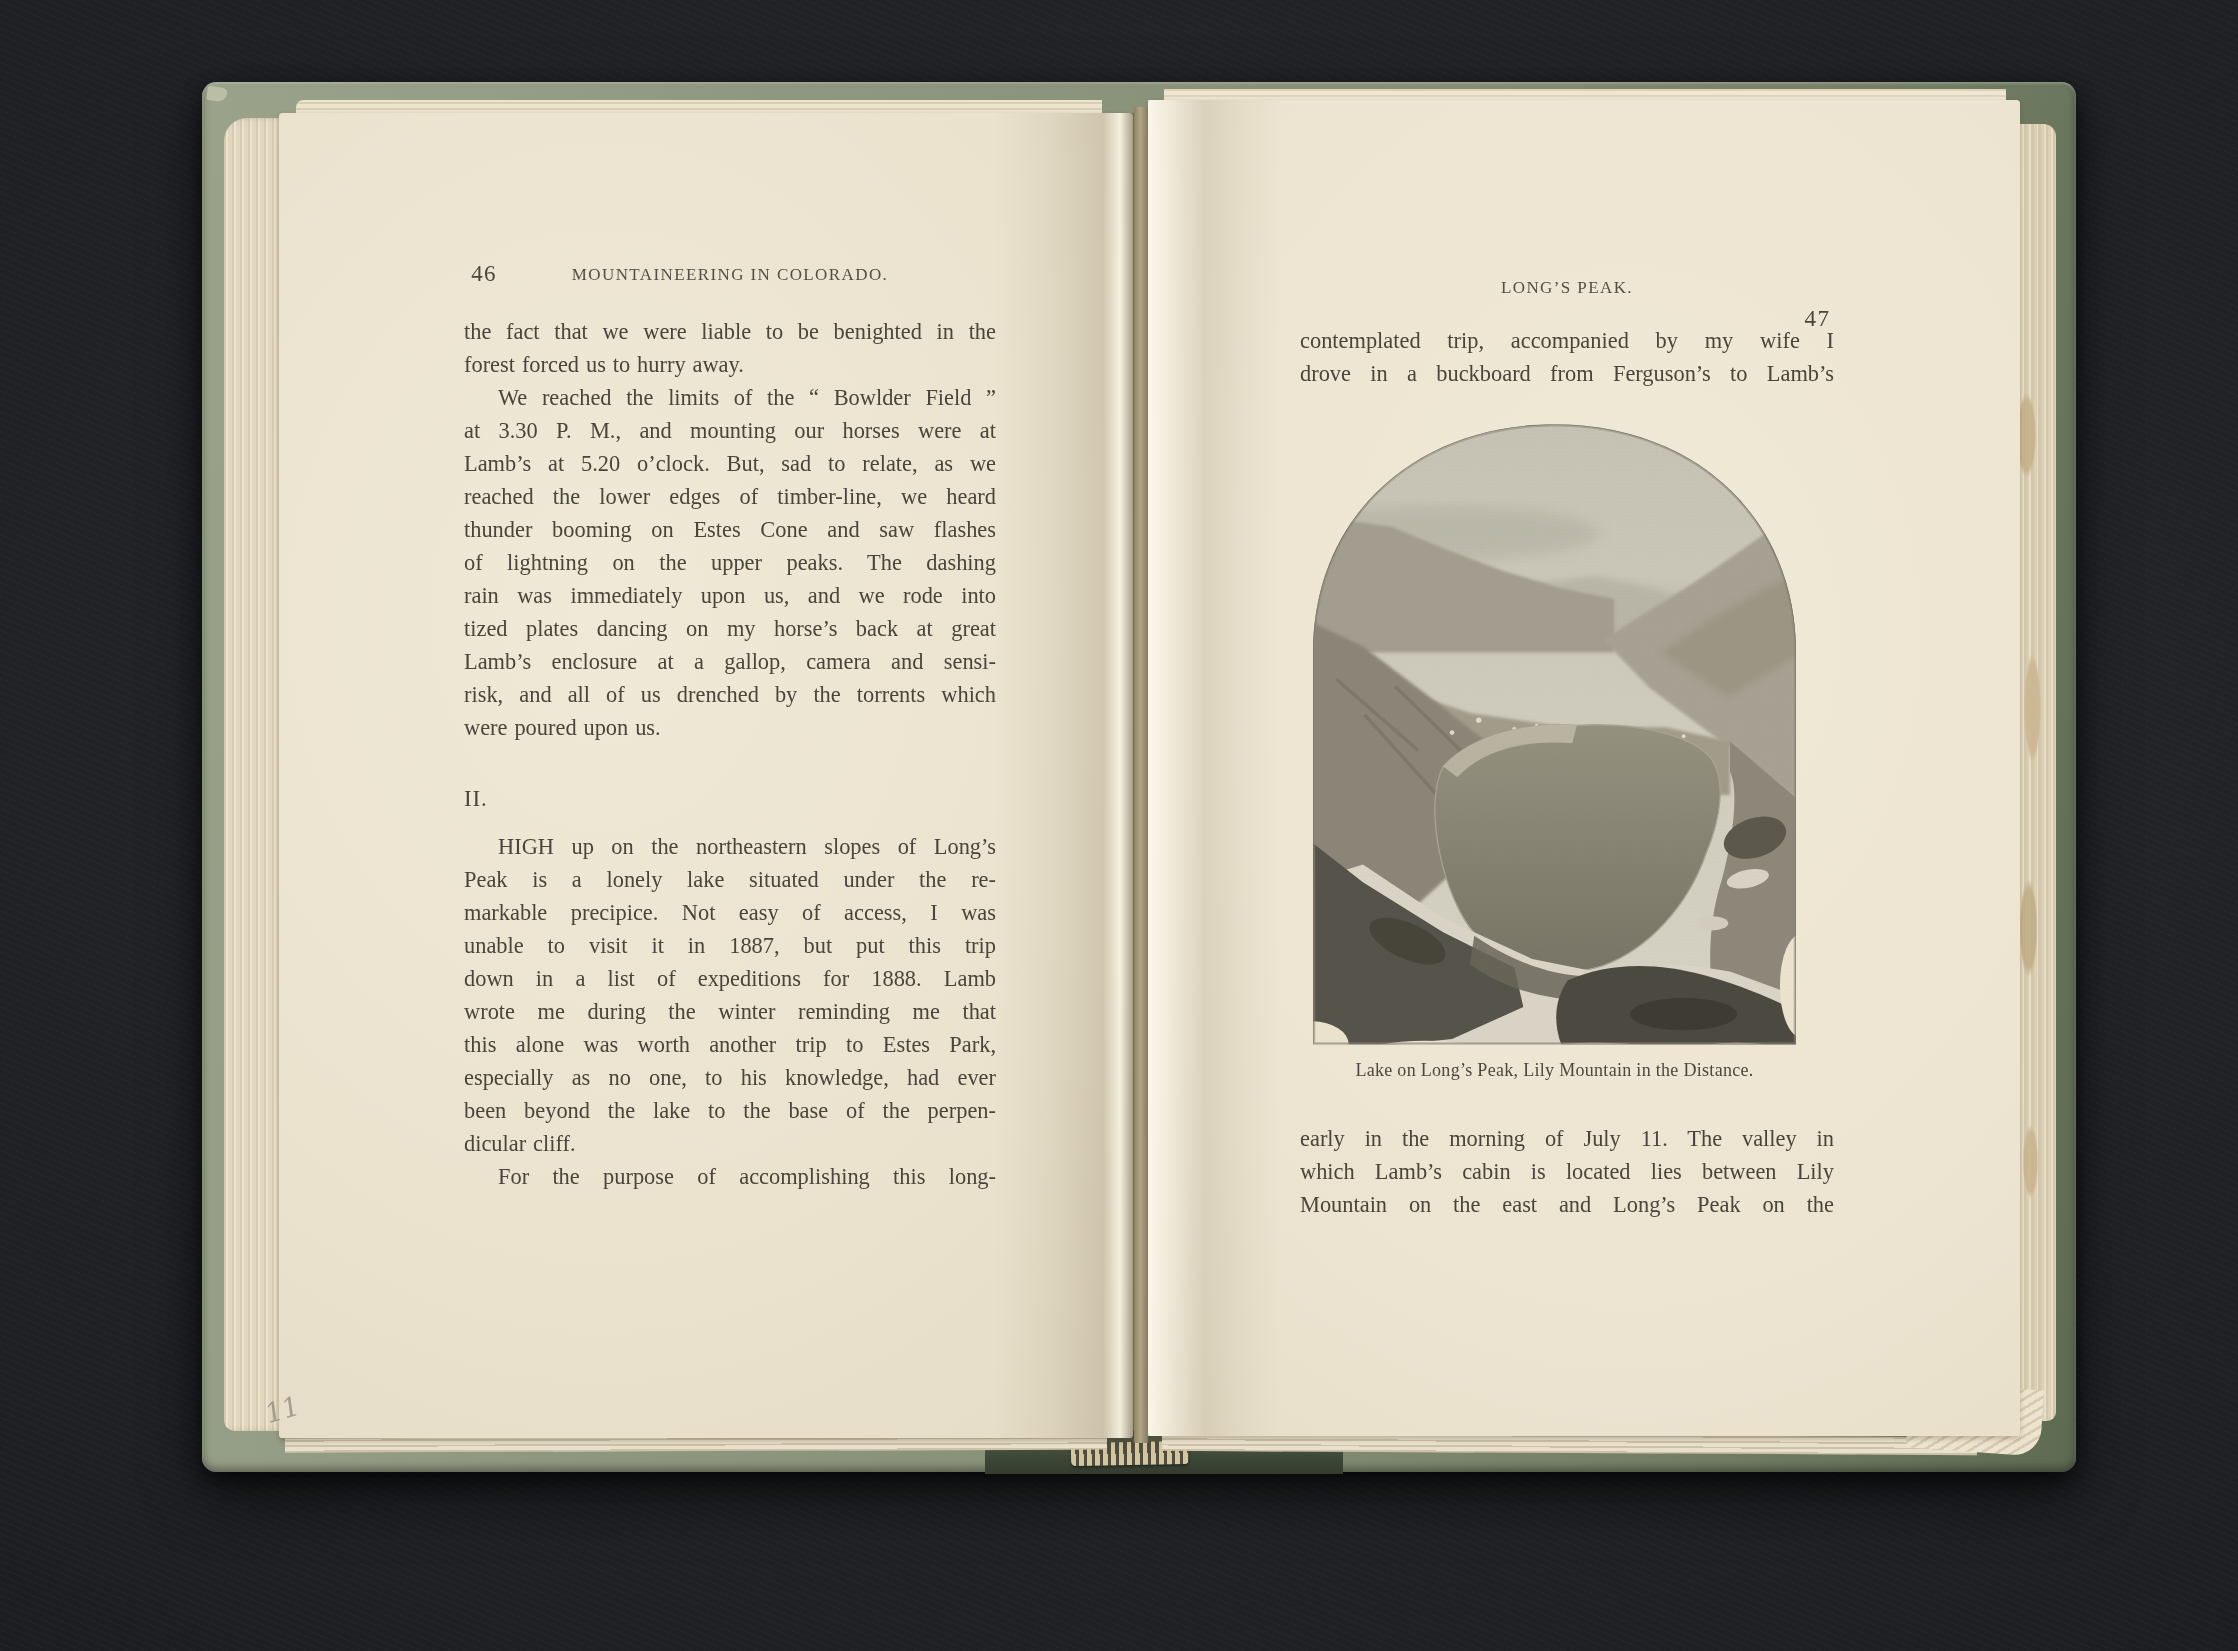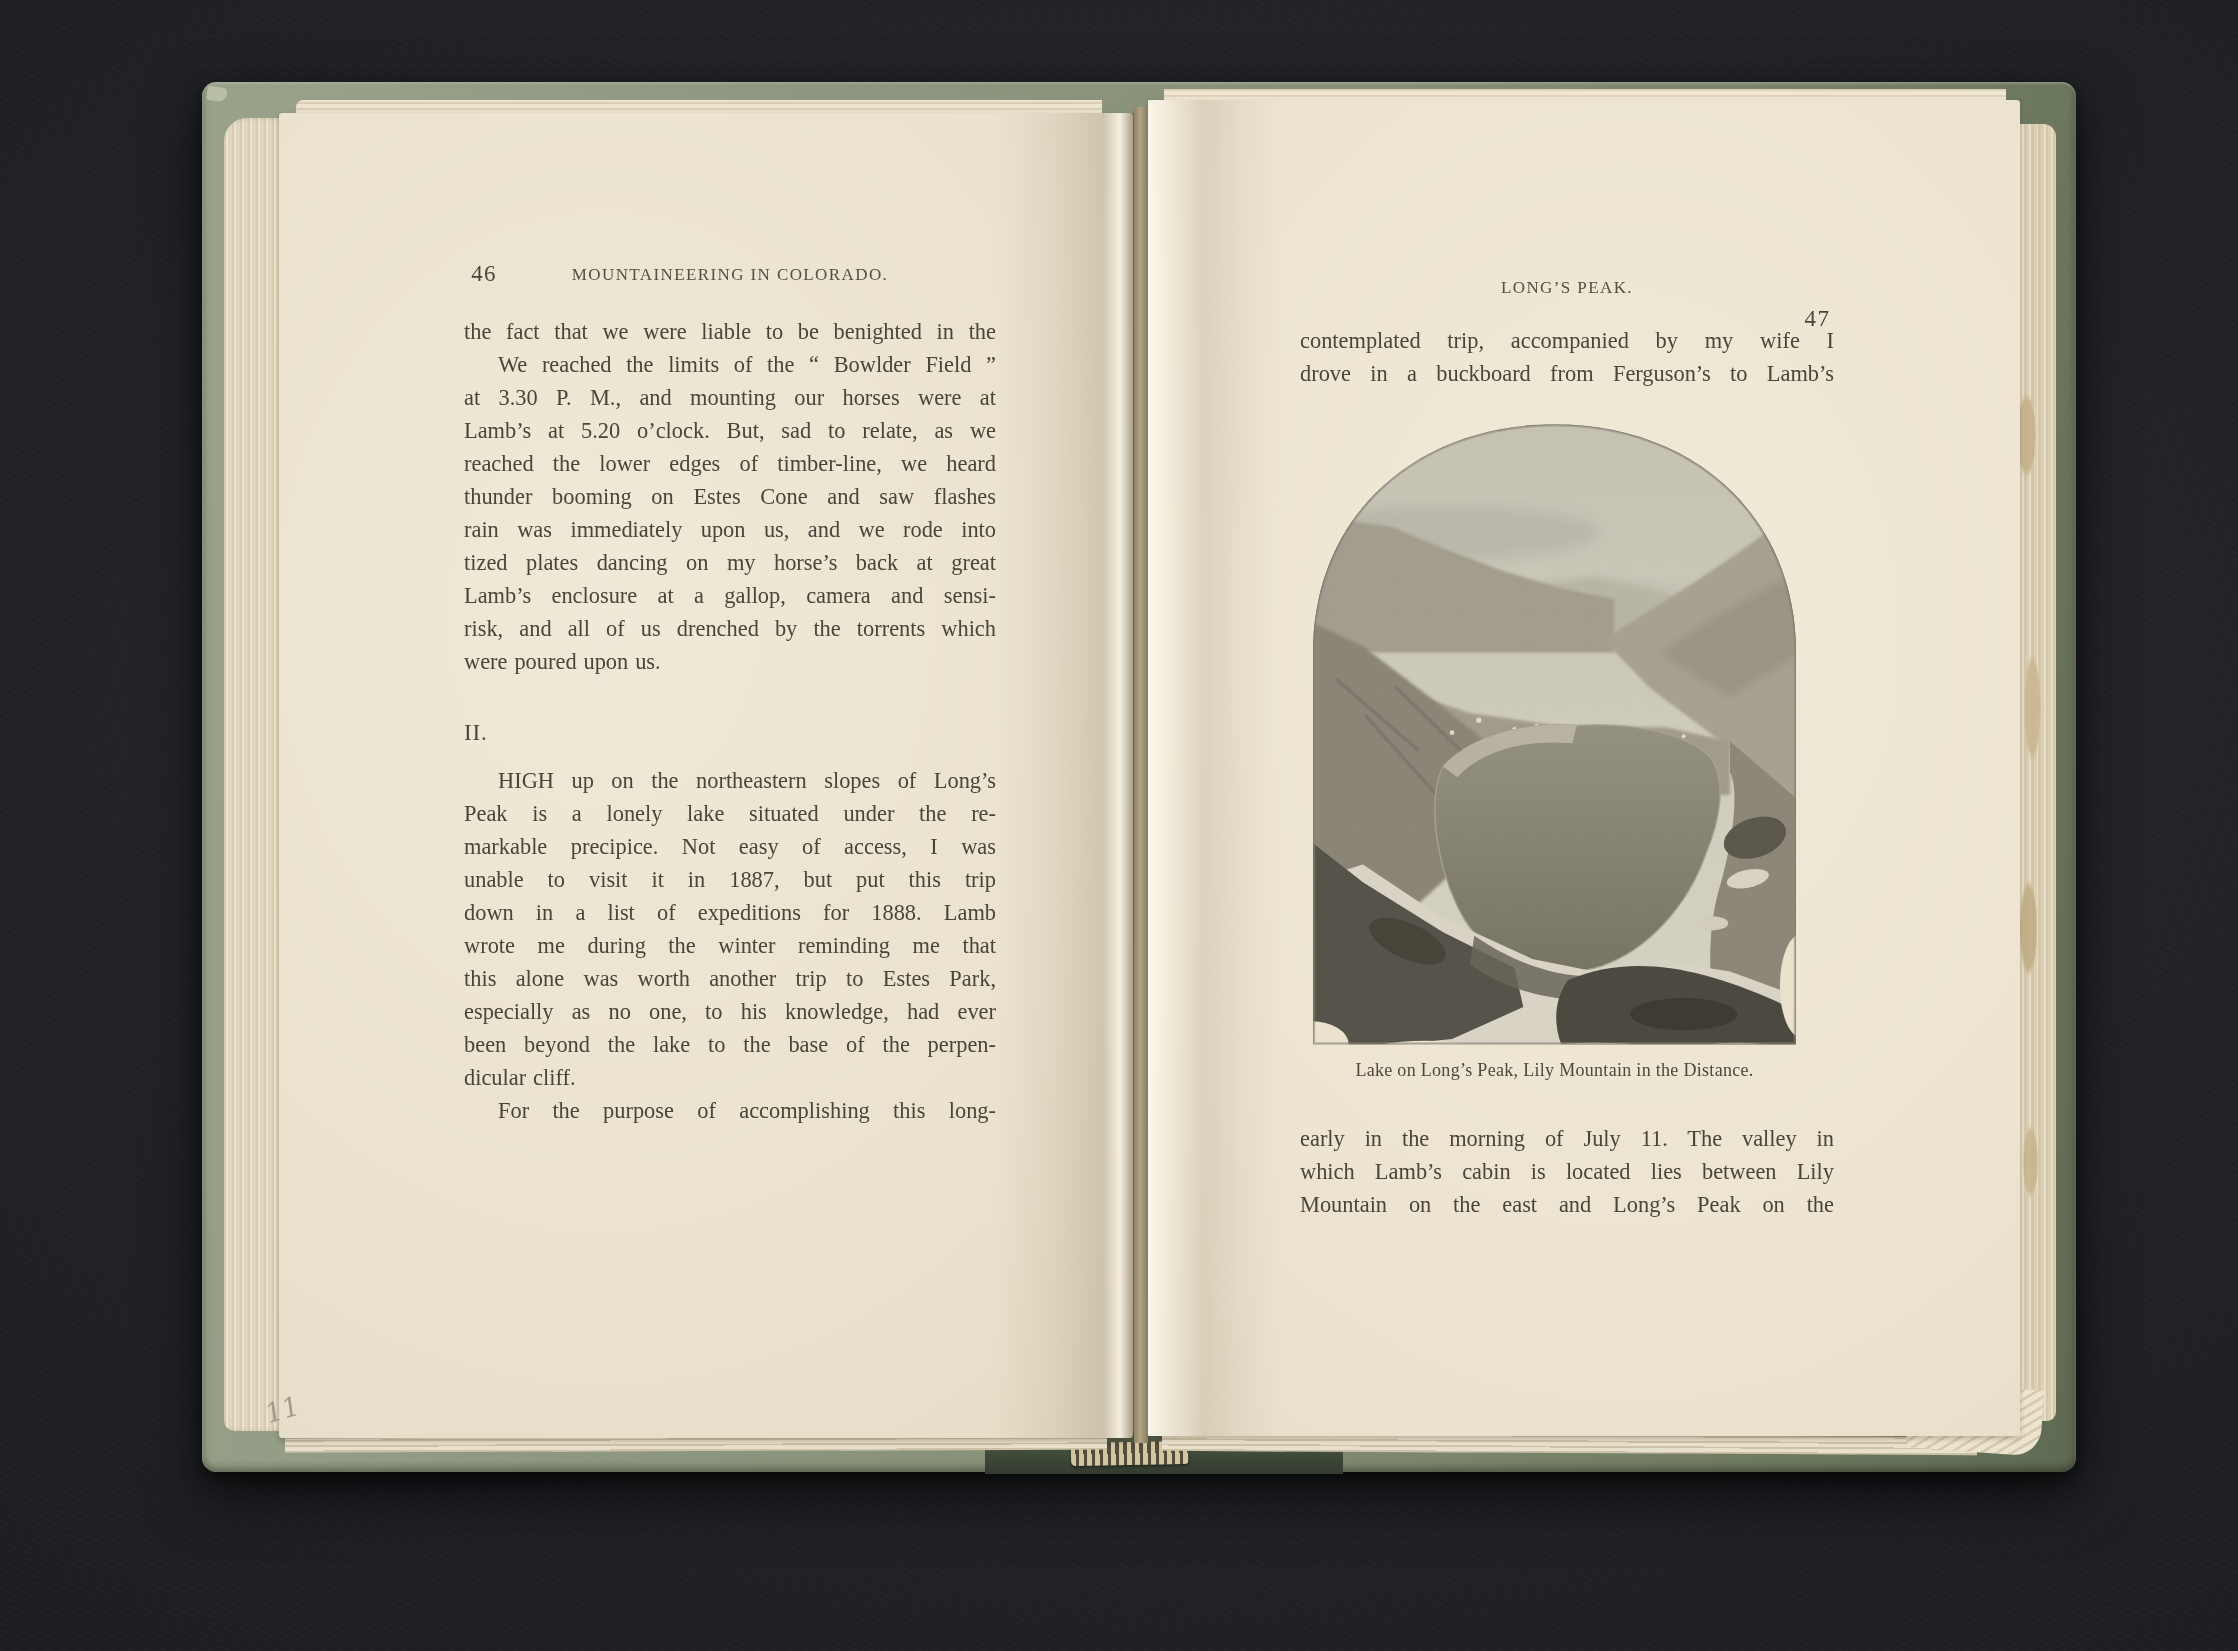--- a/index.html
+++ b/index.html
@@ -98,27 +98,29 @@
   <div class="gutter-right"></div>
 
   <div class="runhead" style="left:464px;top:265px;width:532px;">
     <span class="pagenum" style="left:7.2px;top:-3.6px;">46</span>
     <span class="title">MOUNTAINEERING IN COLORADO.</span>
   </div>
 
   <div class="textcol" style="left:464px;top:315px;width:532px;">
       <div class="para">
         <div class="line">the fact that we were liable to be benighted in the</div>
+        <div class="line endline">forest forced us to hurry away.</div>
       </div>
       <div class="para indent">
         <div class="line">We reached the limits of the “ Bowlder Field ”</div>
         <div class="line">at 3.30 P. M., and mounting our horses were at</div>
         <div class="line">Lamb’s at 5.20 o’clock.  But, sad to relate, as we</div>
         <div class="line">reached the lower edges of timber-line, we heard</div>
         <div class="line">thunder booming on Estes Cone and saw flashes</div>
+        <div class="line">of lightning on the upper peaks.  The dashing</div>
         <div class="line">rain was immediately upon us, and we rode into</div>
         <div class="line">tized plates dancing on my horse’s back at great</div>
         <div class="line">Lamb’s enclosure at a gallop, camera and sensi-</div>
         <div class="line">risk, and all of us drenched by the torrents which</div>
         <div class="line endline">were poured upon us.</div>
       </div>
       <div class="sec-heading">II.</div>
       <div class="para indent">
         <div class="line">HIGH up on the northeastern slopes of Long’s</div>
         <div class="line">Peak is a lonely lake situated under the re-</div>

